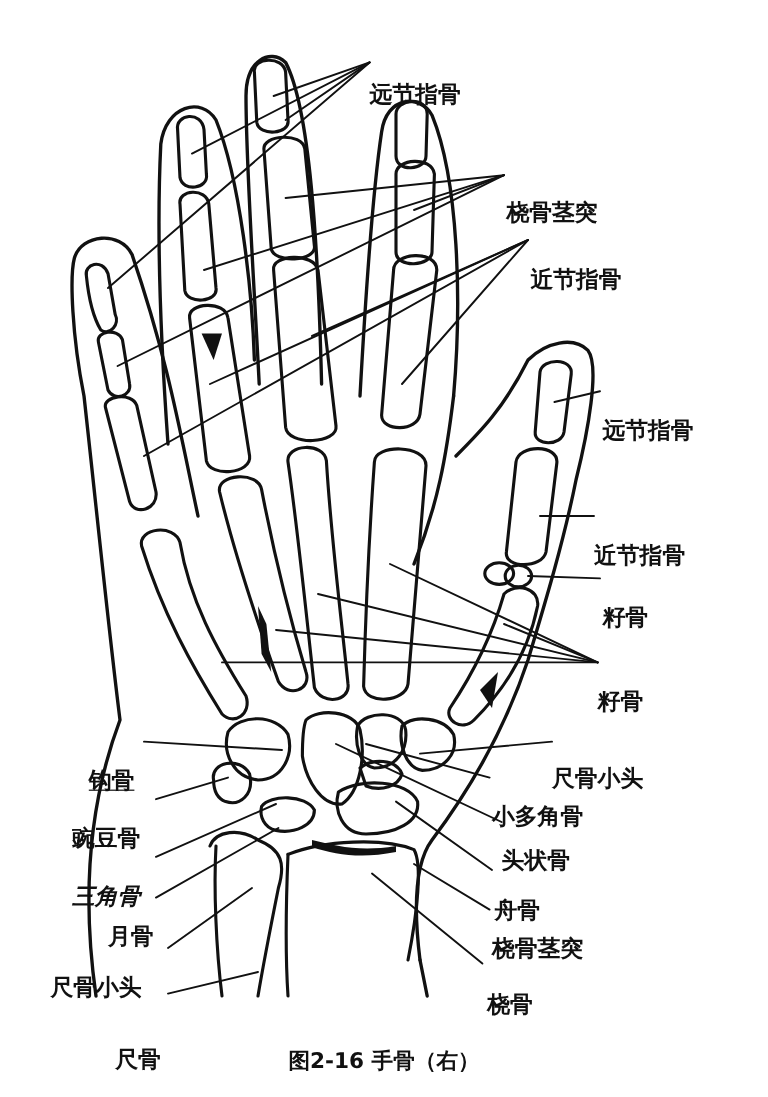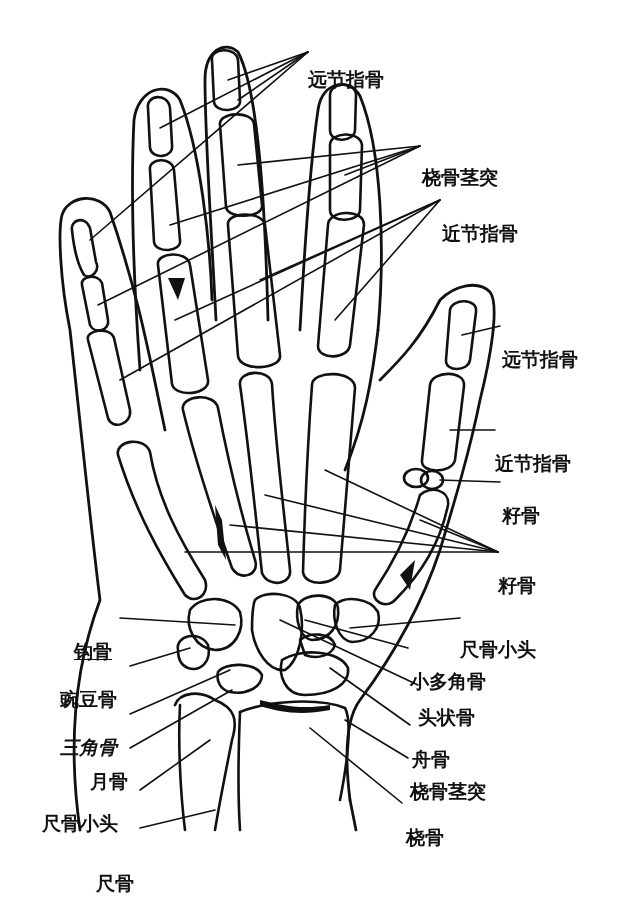--- a/index.html
+++ b/index.html
@@ -146,13 +146,14 @@
 <div class="lbl" style="left:410px;top:748px;text-align:center;">桡骨茎突</div>
 <div class="lbl" style="left:406px;top:794px;">桡骨</div>
 
 <div class="lbl" style="left:74px;top:608px;text-decoration:underline;">钩骨</div>
 <div class="lbl" style="left:60px;top:656px;text-align:center;">豌豆骨</div>
 <div class="lbl" style="left:60px;top:704px;font-style:italic;">三角骨</div>
 <div class="lbl" style="left:90px;top:738px;text-align:right;">月骨</div>
 <div class="lbl" style="left:42px;top:780px;">尺骨小头</div>
 <div class="lbl" style="left:96px;top:840px;">尺骨</div>
 
+<div class="caption">图2-16 手骨（右）</div>
 </div>
 
 </body></html>

